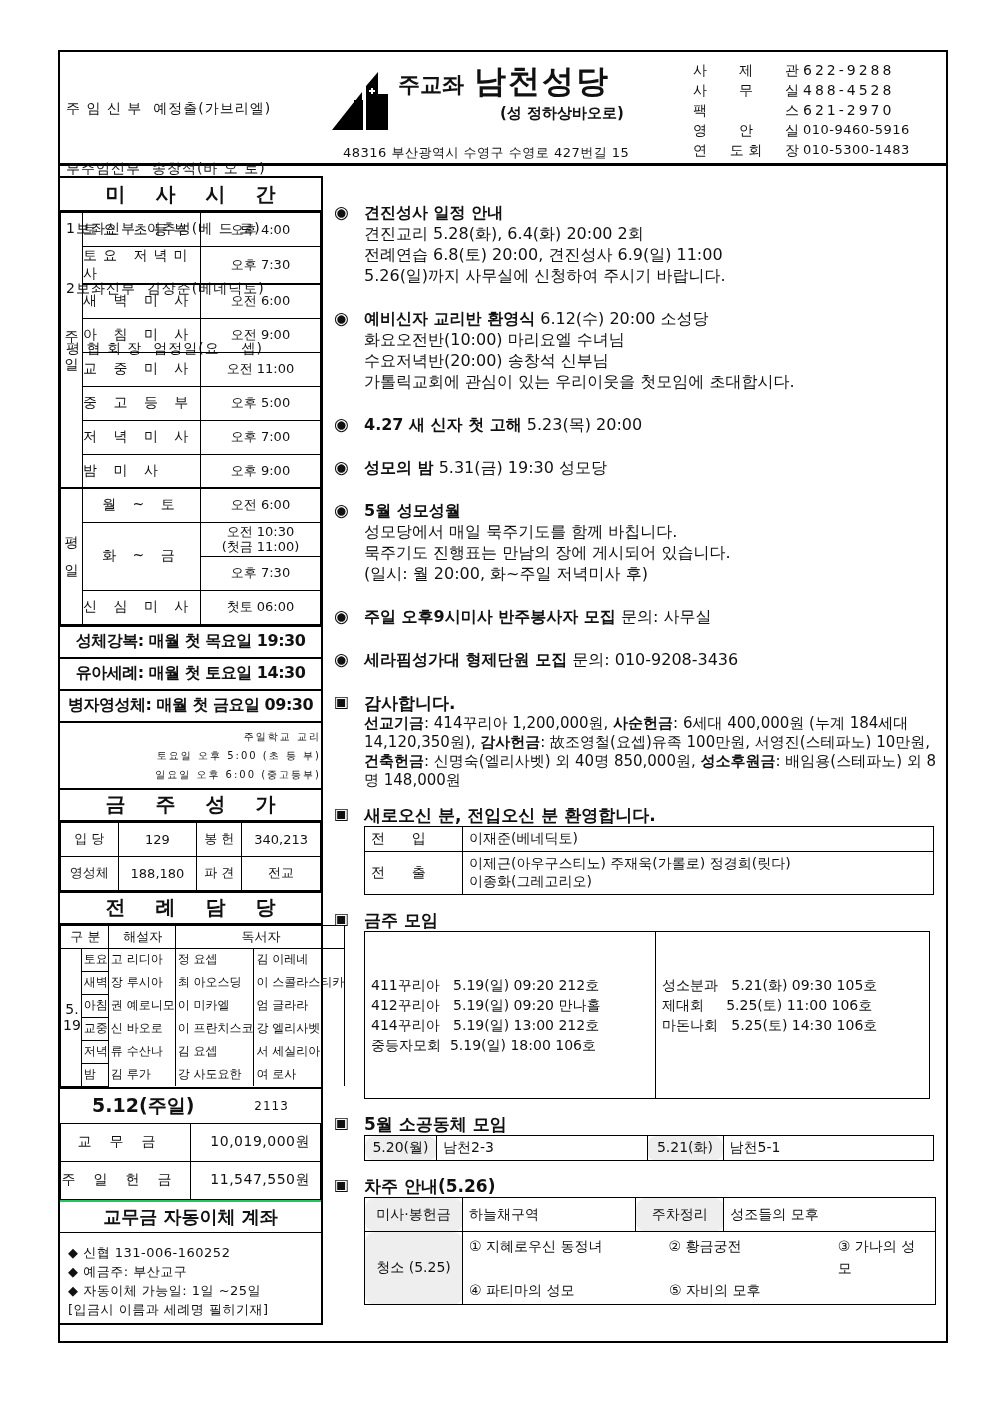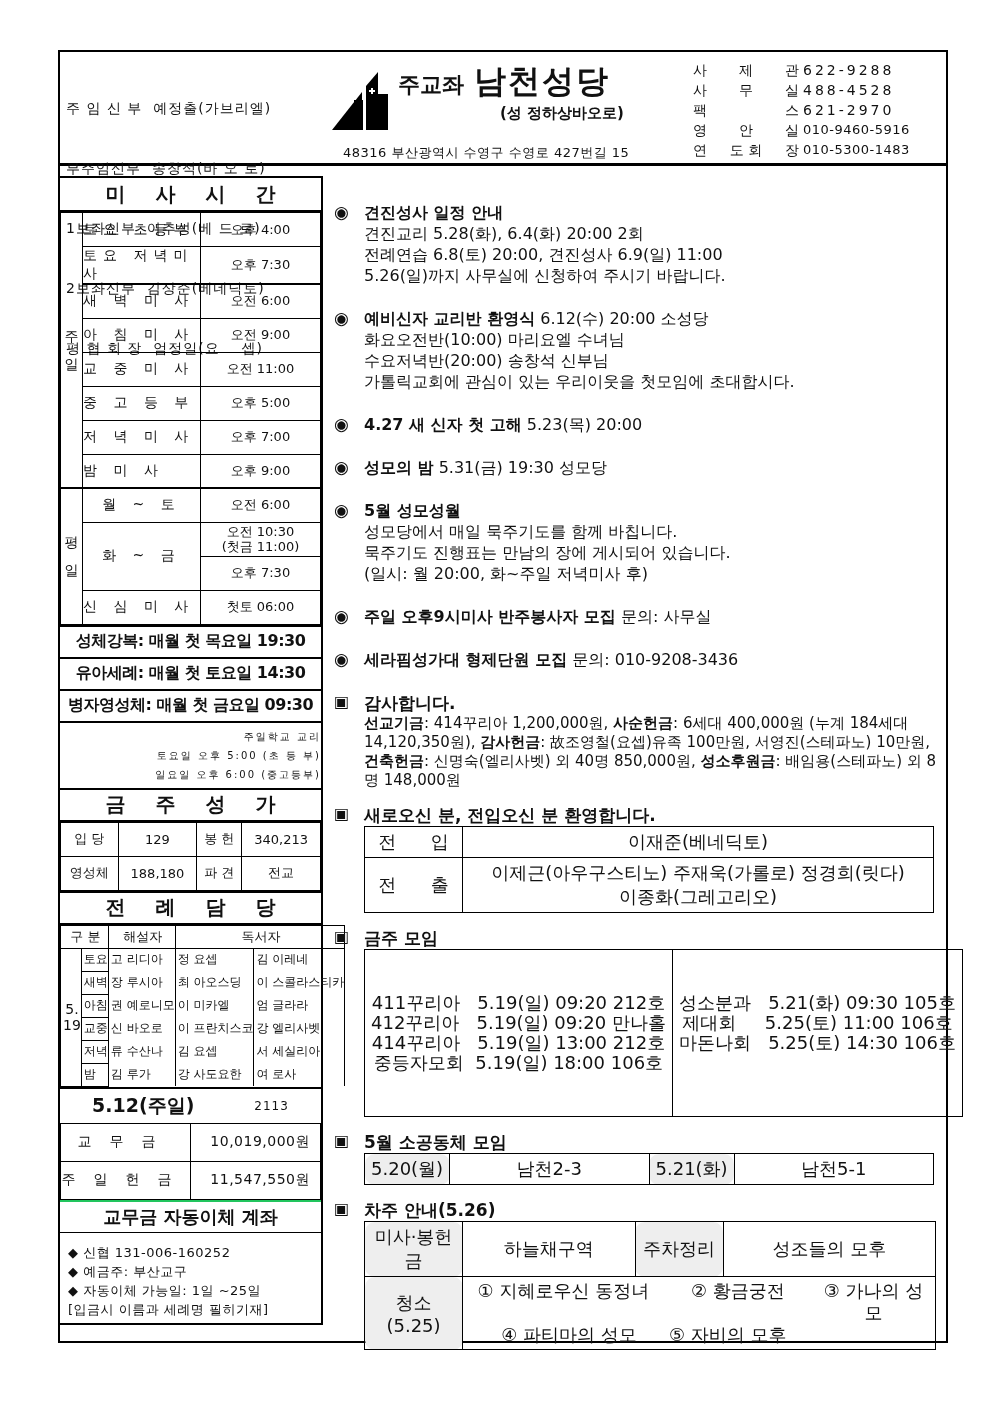--- a/index.html
+++ b/index.html
@@ -46,21 +46,21 @@
   .right { position: absolute; left: 272px; top: 150px; width: 612px; }
   .item { position: relative; padding-left: 32px; font-size: 16px; line-height: 21px; margin-bottom: 22px; }
   .item .bul { position: absolute; left: 2px; top: 0; font-size: 17px; }
   .item .t { font-weight: bold; }
   .item .body { white-space: pre-line; }
   .sec { position: relative; padding-left: 32px; margin-bottom: 14px; }
   .sec .bul { position: absolute; left: 2px; top: 0; font-size: 16px; }
   .sec .t { font-weight: bold; font-size: 17px; line-height: 22px; }
   .thanks { font-size: 15px; line-height: 19px; }
   .thanks b { font-weight: bold; }
-  .gt td { font-size: 18px; padding: 3px 6px; text-align: center; }
+  .gt td { font-size: 14px; padding: 3px 6px; }
   .shade { background: #eeeeee; text-align: center; border-radius: 10px; }
 </style>
 </head>
 <body>
 
 <div class="page">
 
   <div class="header">
     <div class="staff">
       <div><span>주 임 신 부</span>  <span>예정출(가브리엘)</span></div>

